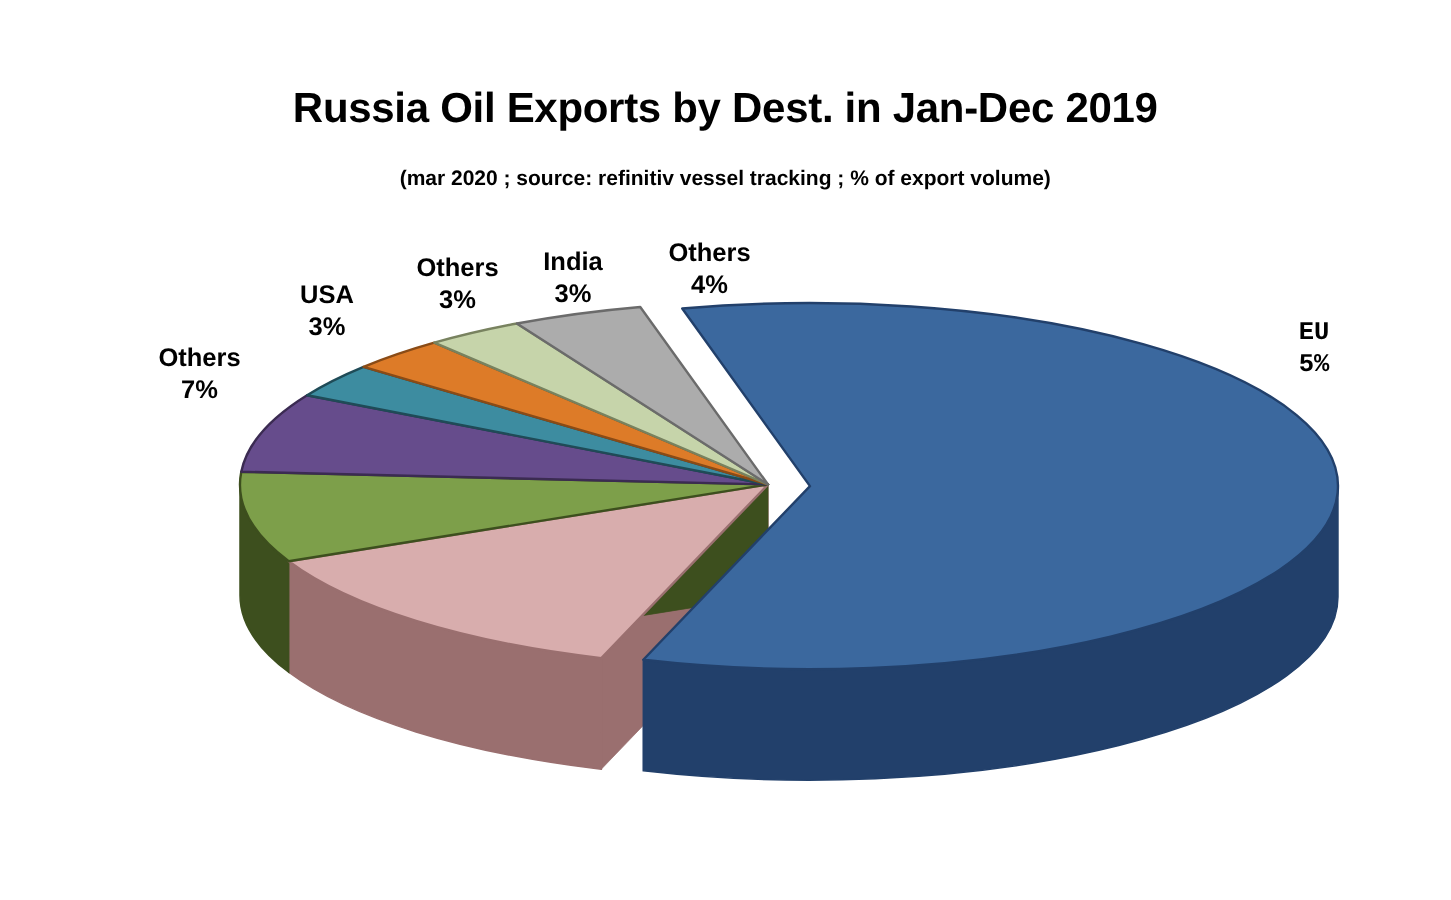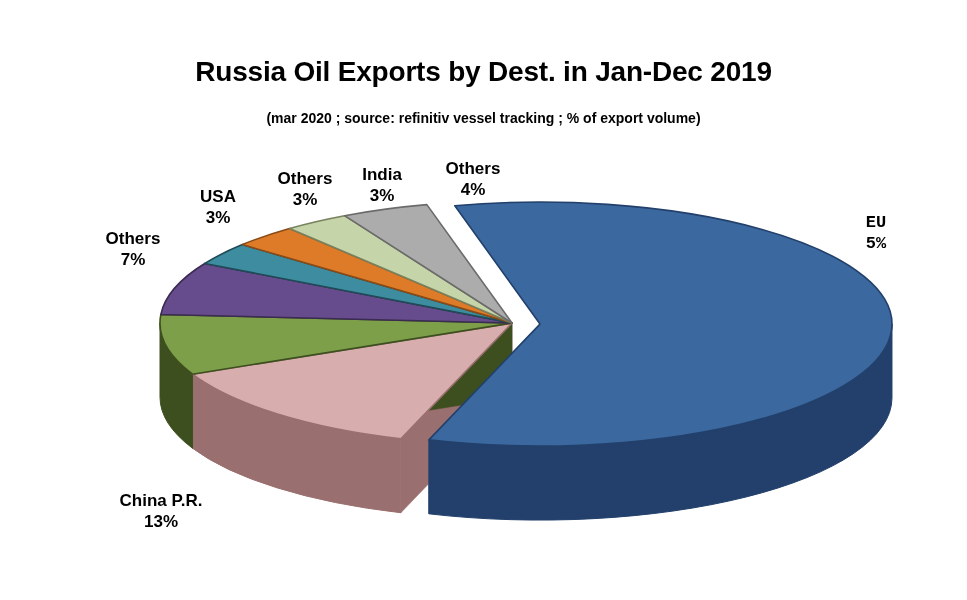--- a/index.html
+++ b/index.html
@@ -94,24 +94,20 @@
         <path d="M 512 323 L 289.52568546197244 228.4567723780901 A 352 122 0 0 1 344.5802784072633 215.68287411027276 Z" fill="#C6D4AA" stroke="#78825F" stroke-width="1.6" stroke-linejoin="round"></path>
         <path d="M 512 323 L 344.5802784072633 215.68287411027276 A 352 122 0 0 1 426.84349274891696 204.62392139432842 Z" fill="#ACACAC" stroke="#6B6B6B" stroke-width="1.6" stroke-linejoin="round"></path>
       </g>
     </svg>
 
   <div class="slice-label" id="lbl-eu" style="left: 876px; top: 212px; font-family: Liberation Mono, monospace;">
     <span class="lbl-name">EU</span>
     <span class="lbl-val">5%</span>
   </div>
 
-  <div class="slice-label" id="lbl-china" style="left: 161px; top: 490px;">
-    <span class="lbl-name">China  P.R.</span>
-    <span class="lbl-val">13%</span>
-  </div>
 
 
   <div class="slice-label" id="lbl-turkey" style="left: 133px; top: 228px;">
     <span class="lbl-name">Others</span>
     <span class="lbl-val">7%</span>
   </div>
 
   <div class="slice-label" id="lbl-usa" style="left: 218px; top: 186px;">
     <span class="lbl-name">USA</span>
     <span class="lbl-val">3%</span>

